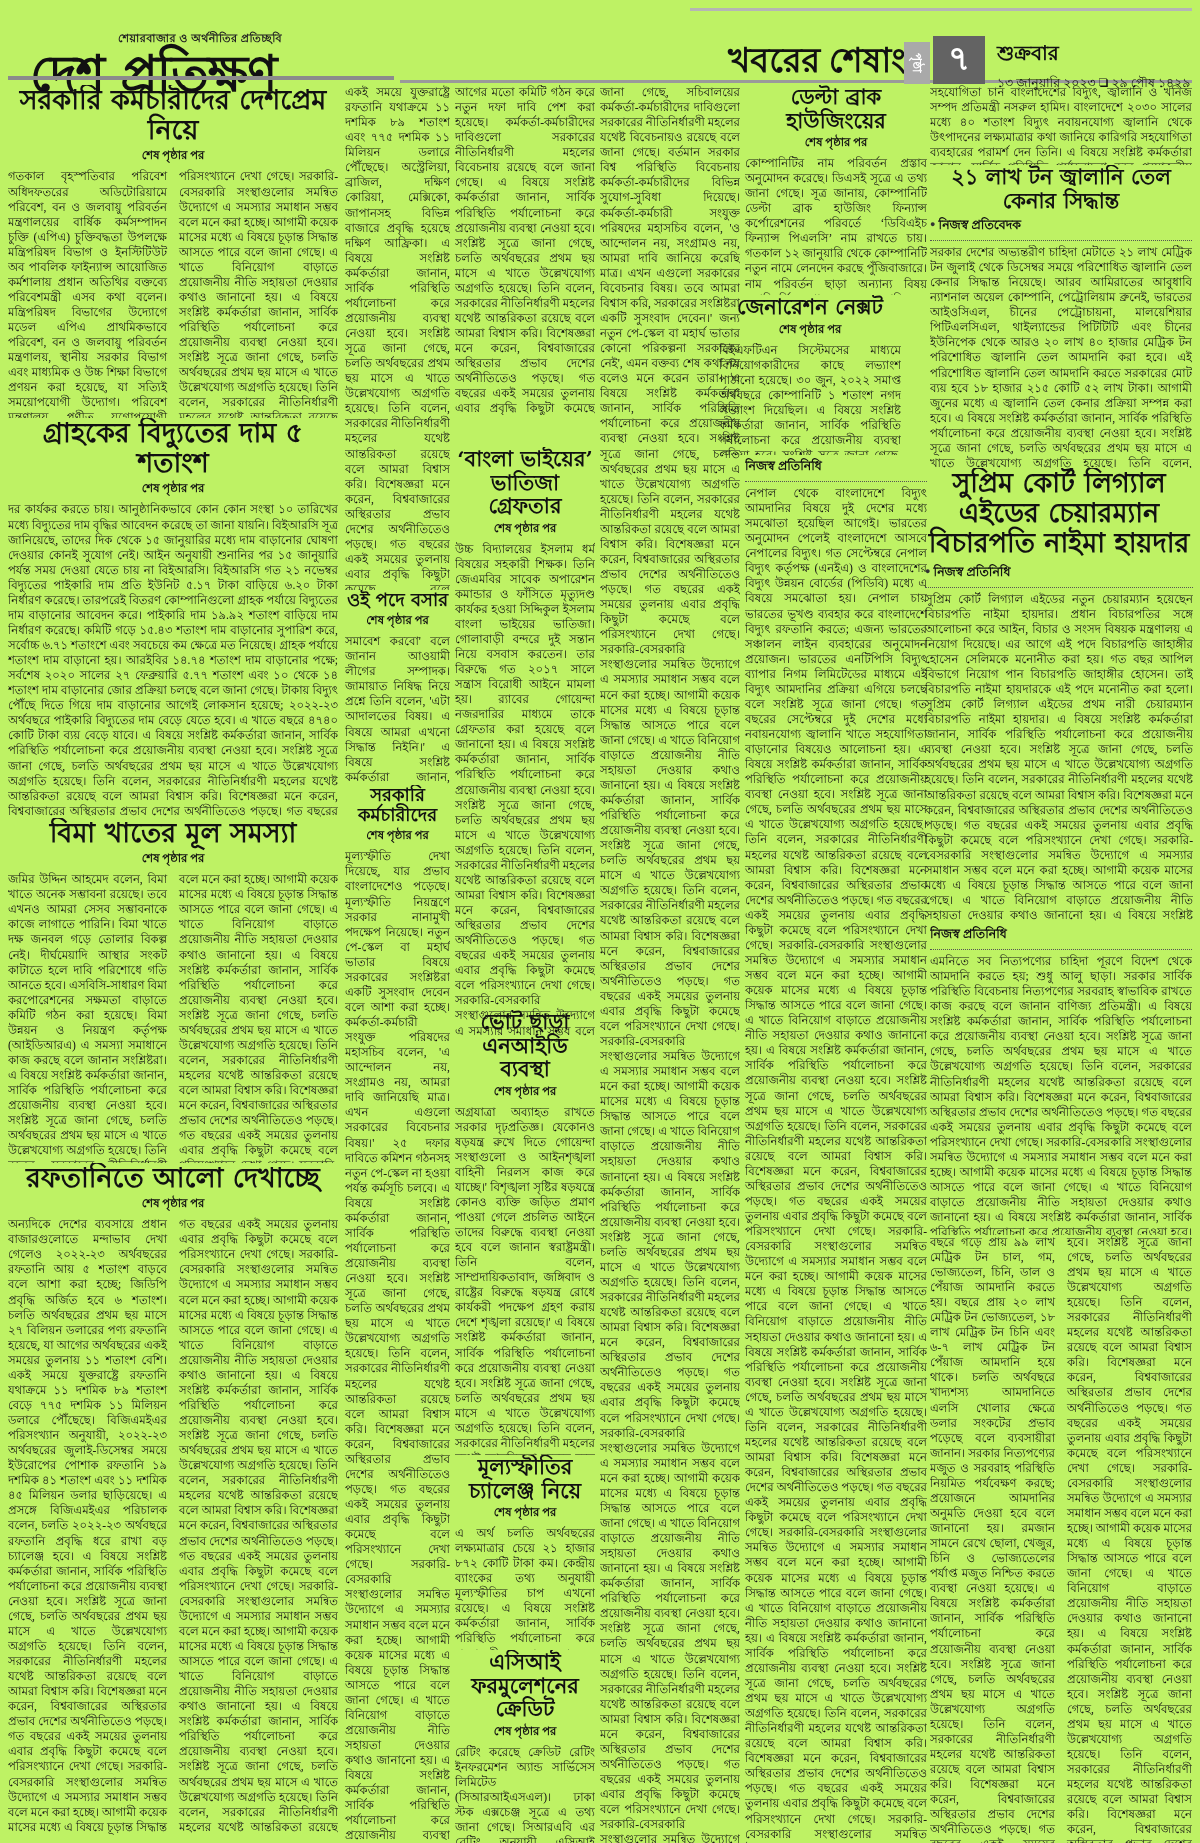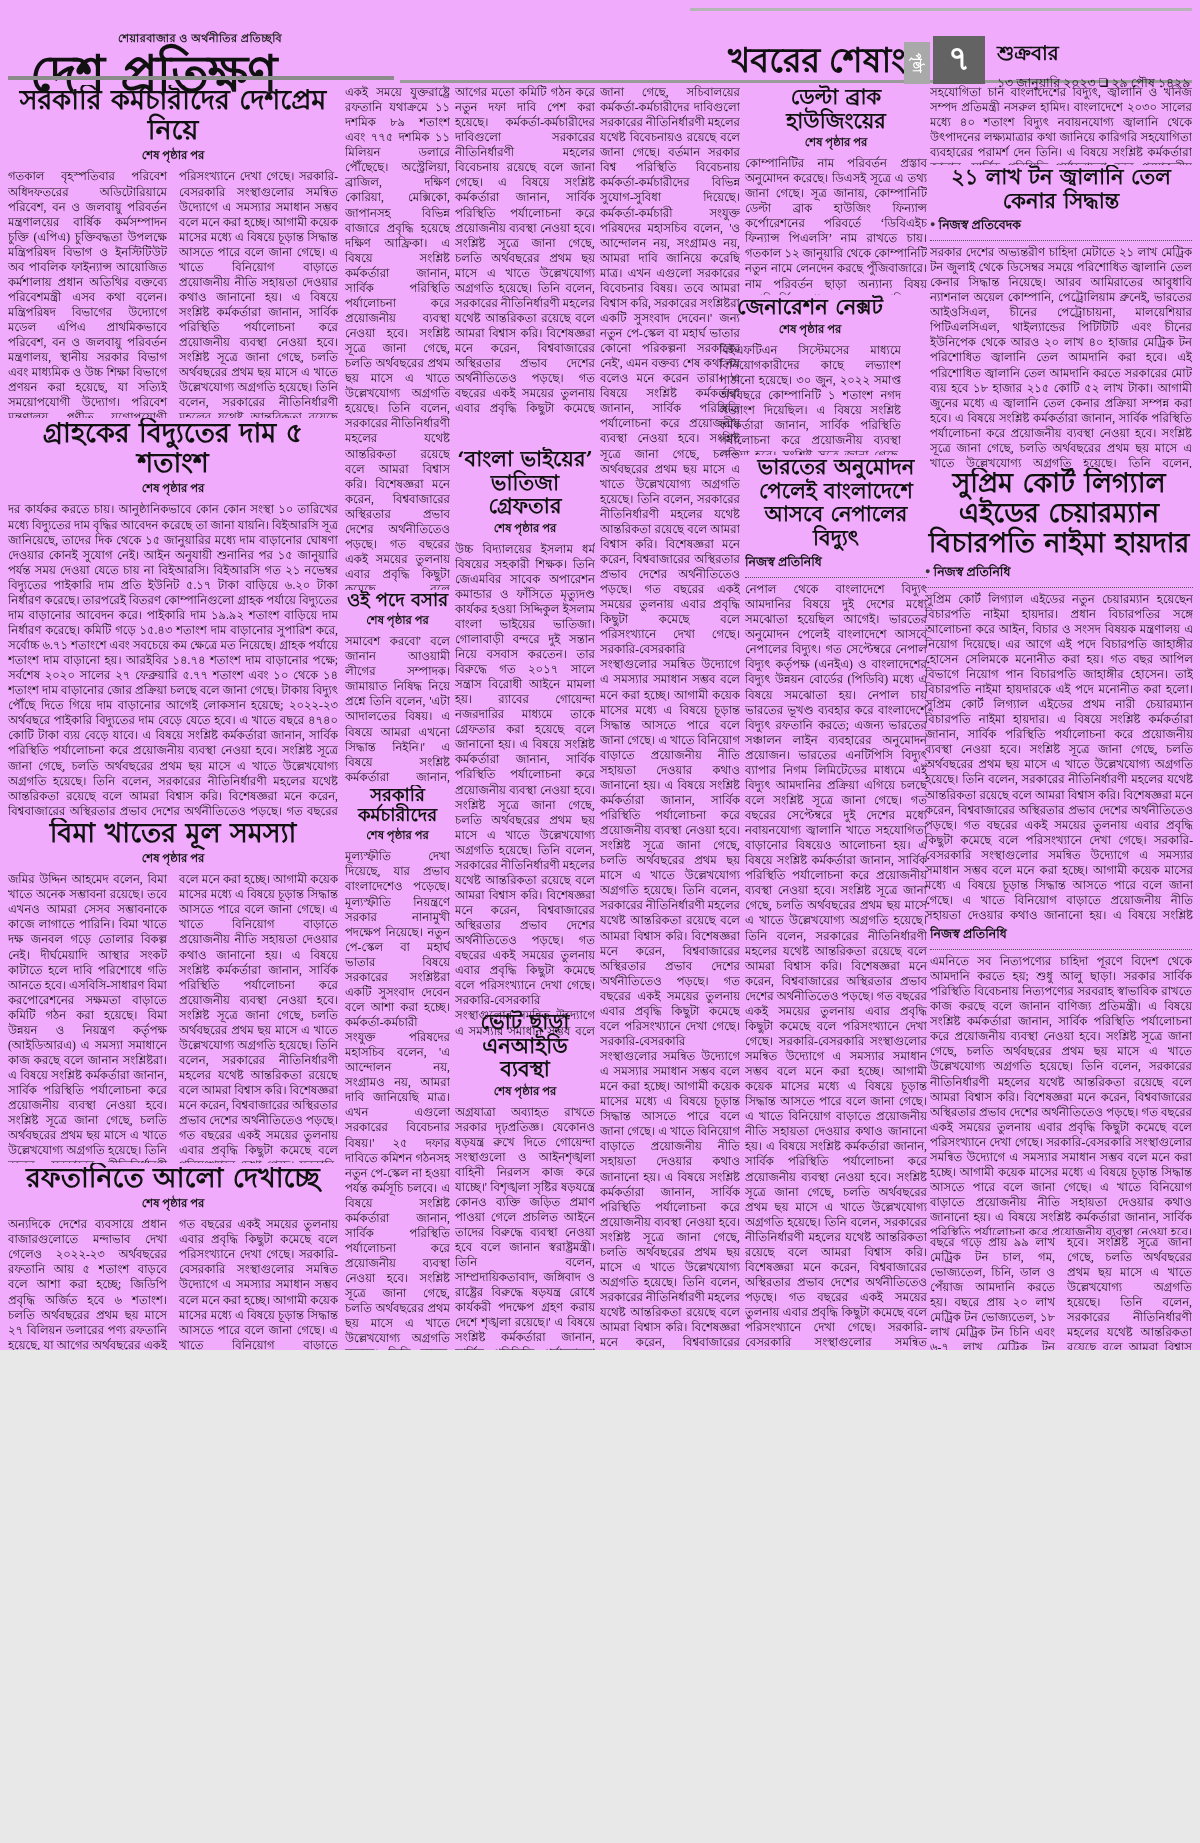--- a/index.html
+++ b/index.html
@@ -1,16 +1,16 @@
 <!DOCTYPE html>
 <html lang="bn"><head>
 <meta charset="utf-8">
 <style>
   html,body{margin:0;padding:0;background:#e8e8e8;}
-  .page{position:relative;width:1200px;height:1350px;margin:0 auto;background:#f0abfc;
+  .page{position:relative;width:1200px;height:1843px;margin:0 auto;background:#bef264;
         font-family:"Liberation Serif","DejaVu Serif",serif;color:#111;overflow:hidden;text-decoration:underline;}
   
   .topline{position:absolute;background:#b5b5b5;}
   .masthead{position:absolute;left:30px;top:30px;width:360px;}
   .tagline{font-size:11px;font-weight:bold;color:#222;margin-left:88px;letter-spacing:.5px;}
   .paper-title{font-size:50px;font-weight:bold;line-height:1.0;letter-spacing:-1px;
                font-family:"DejaVu Serif","Liberation Serif",serif;}
   .rule-left{position:absolute;left:8px;top:76px;width:386px;height:4px;background:#8b8b8b;}
   .rule-right{position:absolute;left:400px;top:80px;width:792px;height:3px;background:#9a9a9a;}
   .section-head{position:absolute;left:728px;top:34px;font-size:34px;font-weight:bold;}
@@ -120,21 +120,20 @@
         <h2>ডেল্টা ব্রাক হাউজিংয়ের</h2>
         <div class="sub">শেষ পৃষ্ঠার পর</div>
         <div class="bodytext">কোম্পানিটির নাম পরিবর্তন প্রস্তাব অনুমোদন করেছে। ডিএসই সূত্রে এ তথ্য জানা গেছে। সূত্র জানায়, কোম্পানিটি ডেল্টা ব্রাক হাউজিং ফিন্যান্স কর্পোরেশনের পরিবর্তে ‘ডিবিএইচ ফিন্যান্স পিএলসি’ নাম রাখতে চায়। গতকাল ১২ জানুয়ারি থেকে কোম্পানিটি নতুন নামে লেনদেন করছে পুঁজিবাজারে। নাম পরিবর্তন ছাড়া অন্যান্য বিষয় অপরিবর্তিত থাকবে বলে জানিয়েছে কোম্পানিটি। এ বিষয়ে সংশ্লিষ্ট কর্মকর্তারা জানান, সার্বিক পরিস্থিতি পর্যালোচনা করে প্রয়োজনীয় ব্যবস্থা নেওয়া হবে। সংশ্লিষ্ট সূত্রে জানা গেছে, চলতি অর্থবছরের প্রথম ছয় মাসে এ খাতে উল্লেখযোগ্য অগ্রগতি হয়েছে। তিনি বলেন, সরকারের নীতিনির্ধারণী মহলের যথেষ্ট আন্তরিকতা রয়েছে বলে আমরা বিশ্বাস করি। বিশেষজ্ঞরা মনে করেন, বিশ্ববাজারের অস্থিরতার প্রভাব দেশের অর্থনীতিতেও পড়ছে। গত বছরের একই সময়ের তুলনায় এবার প্রবৃদ্ধি কিছুটা কমেছে বলে পরিসংখ্যানে দেখা গেছে। সরকারি-বেসরকারি সংস্থাগুলোর সমন্বিত উদ্যোগে এ সমস্যার সমাধান সম্ভব বলে মনে করা হচ্ছে। আগামী কয়েক মাসের মধ্যে এ বিষয়ে চূড়ান্ত সিদ্ধান্ত আসতে পারে বলে জানা গেছে। এ খাতে বিনিয়োগ বাড়াতে প্রয়োজনীয় নীতি সহায়তা দেওয়ার কথাও জানানো হয়। এ বিষয়ে সংশ্লিষ্ট কর্মকর্তারা জানান, সার্বিক পরিস্থিতি পর্যালোচনা করে প্রয়োজনীয় ব্যবস্থা নেওয়া হবে। সংশ্লিষ্ট সূত্রে জানা গেছে, চলতি অর্থবছরের প্রথম ছয় মাসে এ খাতে উল্লেখযোগ্য অগ্রগতি হয়েছে। তিনি বলেন, সরকারের নীতিনির্ধারণী মহলের যথেষ্ট আন্তরিকতা রয়েছে বলে আমরা বিশ্বাস করি। বিশেষজ্ঞরা মনে করেন, বিশ্ববাজারের অস্থিরতার প্রভাব দেশের অর্থনীতিতেও পড়ছে। গত বছরের একই সময়ের তুলনায় এবার প্রবৃদ্ধি কিছুটা কমেছে বলে পরিসংখ্যানে দেখা গেছে। সরকারি-বেসরকারি সংস্থাগুলোর সমন্বিত উদ্যোগে এ সমস্যার সমাধান সম্ভব বলে মনে করা হচ্ছে। আগামী কয়েক মাসের মধ্যে এ বিষয়ে চূড়ান্ত সিদ্ধান্ত আসতে পারে বলে জানা গেছে। এ খাতে বিনিয়োগ বাড়াতে প্রয়োজনীয় নীতি সহায়তা দেওয়ার কথাও জানানো হয়।</div>
       </div>
       <div class="article h-mid" style="left: 719px; top: 295px; width: 182px; height: 160px;">
         <h2>জেনারেশন নেক্সট</h2>
         <div class="sub">শেষ পৃষ্ঠার পর</div>
         <div class="bodytext">বিইএফটিএন সিস্টেমসের মাধ্যমে বিনিয়োগকারীদের কাছে লভ্যাংশ পাঠানো হয়েছে। ৩০ জুন, ২০২২ সমাপ্ত অর্থবছরে কোম্পানিটি ১ শতাংশ নগদ লভ্যাংশ দিয়েছিল। এ বিষয়ে সংশ্লিষ্ট কর্মকর্তারা জানান, সার্বিক পরিস্থিতি পর্যালোচনা করে প্রয়োজনীয় ব্যবস্থা নেওয়া হবে। সংশ্লিষ্ট সূত্রে জানা গেছে, চলতি অর্থবছরের প্রথম ছয় মাসে এ খাতে উল্লেখযোগ্য অগ্রগতি হয়েছে। তিনি বলেন, সরকারের নীতিনির্ধারণী মহলের যথেষ্ট আন্তরিকতা রয়েছে বলে আমরা বিশ্বাস করি। বিশেষজ্ঞরা মনে করেন, বিশ্ববাজারের অস্থিরতার প্রভাব দেশের অর্থনীতিতেও পড়ছে। গত বছরের একই সময়ের তুলনায় এবার প্রবৃদ্ধি কিছুটা কমেছে বলে পরিসংখ্যানে দেখা গেছে। সরকারি-বেসরকারি সংস্থাগুলোর সমন্বিত উদ্যোগে এ সমস্যার সমাধান সম্ভব বলে মনে করা হচ্ছে। আগামী কয়েক মাসের মধ্যে এ বিষয়ে চূড়ান্ত সিদ্ধান্ত আসতে পারে বলে জানা গেছে। এ খাতে বিনিয়োগ বাড়াতে প্রয়োজনীয় নীতি সহায়তা দেওয়ার কথাও জানানো হয়। এ বিষয়ে সংশ্লিষ্ট কর্মকর্তারা জানান, সার্বিক পরিস্থিতি পর্যালোচনা করে প্রয়োজনীয় ব্যবস্থা নেওয়া হবে। সংশ্লিষ্ট সূত্রে জানা গেছে, চলতি অর্থবছরের প্রথম ছয় মাসে এ খাতে উল্লেখযোগ্য অগ্রগতি হয়েছে। তিনি বলেন, সরকারের নীতিনির্ধারণী মহলের যথেষ্ট আন্তরিকতা রয়েছে বলে আমরা বিশ্বাস করি। বিশেষজ্ঞরা মনে করেন, বিশ্ববাজারের অস্থিরতার প্রভাব দেশের অর্থনীতিতেও পড়ছে। গত বছরের একই সময়ের তুলনায় এবার প্রবৃদ্ধি কিছুটা কমেছে বলে পরিসংখ্যানে দেখা গেছে। সরকারি-বেসরকারি সংস্থাগুলোর সমন্বিত উদ্যোগে এ সমস্যার সমাধান সম্ভব বলে মনে করা হচ্ছে। আগামী কয়েক মাসের মধ্যে এ বিষয়ে চূড়ান্ত সিদ্ধান্ত আসতে পারে বলে জানা গেছে। এ খাতে বিনিয়োগ বাড়াতে প্রয়োজনীয় নীতি সহায়তা দেওয়ার কথাও জানানো হয়।</div>
       </div>
       <div class="article h-mid" style="left: 745px; top: 455px; width: 182px; height: 1388px;">
-        <h2>ভারতের অনুমোদন পেলেই বাংলাদেশে আসবে নেপালের বিদ্যুৎ</h2>
         <div class="byline"><span>নিজস্ব প্রতিনিধি</span></div>
         <div class="bodytext">নেপাল থেকে বাংলাদেশে বিদ্যুৎ আমদানির বিষয়ে দুই দেশের মধ্যে সমঝোতা হয়েছিল আগেই। ভারতের অনুমোদন পেলেই বাংলাদেশে আসবে নেপালের বিদ্যুৎ। গত সেপ্টেম্বরে নেপাল বিদ্যুৎ কর্তৃপক্ষ (এনইএ) ও বাংলাদেশের বিদ্যুৎ উন্নয়ন বোর্ডের (পিডিবি) মধ্যে এ বিষয়ে সমঝোতা হয়। নেপাল চায় ভারতের ভূখণ্ড ব্যবহার করে বাংলাদেশে বিদ্যুৎ রফতানি করতে; এজন্য ভারতের সঞ্চালন লাইন ব্যবহারের অনুমোদন প্রয়োজন। ভারতের এনটিপিসি বিদ্যুৎ ব্যাপার নিগম লিমিটেডের মাধ্যমে এই বিদ্যুৎ আমদানির প্রক্রিয়া এগিয়ে চলছে বলে সংশ্লিষ্ট সূত্রে জানা গেছে। গত বছরের সেপ্টেম্বরে দুই দেশের মধ্যে নবায়নযোগ্য জ্বালানি খাতে সহযোগিতা বাড়ানোর বিষয়েও আলোচনা হয়। এ বিষয়ে সংশ্লিষ্ট কর্মকর্তারা জানান, সার্বিক পরিস্থিতি পর্যালোচনা করে প্রয়োজনীয় ব্যবস্থা নেওয়া হবে। সংশ্লিষ্ট সূত্রে জানা গেছে, চলতি অর্থবছরের প্রথম ছয় মাসে এ খাতে উল্লেখযোগ্য অগ্রগতি হয়েছে। তিনি বলেন, সরকারের নীতিনির্ধারণী মহলের যথেষ্ট আন্তরিকতা রয়েছে বলে আমরা বিশ্বাস করি। বিশেষজ্ঞরা মনে করেন, বিশ্ববাজারের অস্থিরতার প্রভাব দেশের অর্থনীতিতেও পড়ছে। গত বছরের একই সময়ের তুলনায় এবার প্রবৃদ্ধি কিছুটা কমেছে বলে পরিসংখ্যানে দেখা গেছে। সরকারি-বেসরকারি সংস্থাগুলোর সমন্বিত উদ্যোগে এ সমস্যার সমাধান সম্ভব বলে মনে করা হচ্ছে। আগামী কয়েক মাসের মধ্যে এ বিষয়ে চূড়ান্ত সিদ্ধান্ত আসতে পারে বলে জানা গেছে। এ খাতে বিনিয়োগ বাড়াতে প্রয়োজনীয় নীতি সহায়তা দেওয়ার কথাও জানানো হয়। এ বিষয়ে সংশ্লিষ্ট কর্মকর্তারা জানান, সার্বিক পরিস্থিতি পর্যালোচনা করে প্রয়োজনীয় ব্যবস্থা নেওয়া হবে। সংশ্লিষ্ট সূত্রে জানা গেছে, চলতি অর্থবছরের প্রথম ছয় মাসে এ খাতে উল্লেখযোগ্য অগ্রগতি হয়েছে। তিনি বলেন, সরকারের নীতিনির্ধারণী মহলের যথেষ্ট আন্তরিকতা রয়েছে বলে আমরা বিশ্বাস করি। বিশেষজ্ঞরা মনে করেন, বিশ্ববাজারের অস্থিরতার প্রভাব দেশের অর্থনীতিতেও পড়ছে। গত বছরের একই সময়ের তুলনায় এবার প্রবৃদ্ধি কিছুটা কমেছে বলে পরিসংখ্যানে দেখা গেছে। সরকারি-বেসরকারি সংস্থাগুলোর সমন্বিত উদ্যোগে এ সমস্যার সমাধান সম্ভব বলে মনে করা হচ্ছে। আগামী কয়েক মাসের মধ্যে এ বিষয়ে চূড়ান্ত সিদ্ধান্ত আসতে পারে বলে জানা গেছে। এ খাতে বিনিয়োগ বাড়াতে প্রয়োজনীয় নীতি সহায়তা দেওয়ার কথাও জানানো হয়। এ বিষয়ে সংশ্লিষ্ট কর্মকর্তারা জানান, সার্বিক পরিস্থিতি পর্যালোচনা করে প্রয়োজনীয় ব্যবস্থা নেওয়া হবে। সংশ্লিষ্ট সূত্রে জানা গেছে, চলতি অর্থবছরের প্রথম ছয় মাসে এ খাতে উল্লেখযোগ্য অগ্রগতি হয়েছে। তিনি বলেন, সরকারের নীতিনির্ধারণী মহলের যথেষ্ট আন্তরিকতা রয়েছে বলে আমরা বিশ্বাস করি। বিশেষজ্ঞরা মনে করেন, বিশ্ববাজারের অস্থিরতার প্রভাব দেশের অর্থনীতিতেও পড়ছে। গত বছরের একই সময়ের তুলনায় এবার প্রবৃদ্ধি কিছুটা কমেছে বলে পরিসংখ্যানে দেখা গেছে। সরকারি-বেসরকারি সংস্থাগুলোর সমন্বিত উদ্যোগে এ সমস্যার সমাধান সম্ভব বলে মনে করা হচ্ছে। আগামী কয়েক মাসের মধ্যে এ বিষয়ে চূড়ান্ত সিদ্ধান্ত আসতে পারে বলে জানা গেছে। এ খাতে বিনিয়োগ বাড়াতে প্রয়োজনীয় নীতি সহায়তা দেওয়ার কথাও জানানো হয়। এ বিষয়ে সংশ্লিষ্ট কর্মকর্তারা জানান, সার্বিক পরিস্থিতি পর্যালোচনা করে প্রয়োজনীয় ব্যবস্থা নেওয়া হবে। সংশ্লিষ্ট সূত্রে জানা গেছে, চলতি অর্থবছরের প্রথম ছয় মাসে এ খাতে উল্লেখযোগ্য অগ্রগতি হয়েছে। তিনি বলেন, সরকারের নীতিনির্ধারণী মহলের যথেষ্ট আন্তরিকতা রয়েছে বলে আমরা বিশ্বাস করি। বিশেষজ্ঞরা মনে করেন, বিশ্ববাজারের অস্থিরতার প্রভাব দেশের অর্থনীতিতেও পড়ছে। গত বছরের একই সময়ের তুলনায় এবার প্রবৃদ্ধি কিছুটা কমেছে বলে পরিসংখ্যানে দেখা গেছে। সরকারি-বেসরকারি সংস্থাগুলোর সমন্বিত উদ্যোগে এ সমস্যার সমাধান সম্ভব বলে মনে করা হচ্ছে। আগামী কয়েক মাসের মধ্যে এ বিষয়ে চূড়ান্ত সিদ্ধান্ত আসতে পারে বলে জানা গেছে। এ খাতে বিনিয়োগ বাড়াতে প্রয়োজনীয় নীতি সহায়তা দেওয়ার কথাও জানানো হয়। এ বিষয়ে সংশ্লিষ্ট কর্মকর্তারা জানান, সার্বিক পরিস্থিতি পর্যালোচনা করে প্রয়োজনীয় ব্যবস্থা নেওয়া হবে। সংশ্লিষ্ট সূত্রে জানা গেছে, চলতি অর্থবছরের প্রথম ছয় মাসে এ খাতে উল্লেখযোগ্য অগ্রগতি হয়েছে। তিনি বলেন, সরকারের নীতিনির্ধারণী মহলের যথেষ্ট আন্তরিকতা রয়েছে বলে আমরা বিশ্বাস করি। বিশেষজ্ঞরা মনে করেন, বিশ্ববাজারের অস্থিরতার প্রভাব দেশের অর্থনীতিতেও পড়ছে। গত বছরের একই সময়ের তুলনায় এবার প্রবৃদ্ধি কিছুটা কমেছে বলে পরিসংখ্যানে দেখা গেছে। সরকারি-বেসরকারি সংস্থাগুলোর সমন্বিত উদ্যোগে এ সমস্যার সমাধান সম্ভব বলে মনে করা হচ্ছে। আগামী কয়েক মাসের মধ্যে এ বিষয়ে চূড়ান্ত সিদ্ধান্ত আসতে পারে বলে জানা গেছে। এ খাতে বিনিয়োগ বাড়াতে প্রয়োজনীয় নীতি সহায়তা দেওয়ার কথাও জানানো হয়। এ বিষয়ে সংশ্লিষ্ট কর্মকর্তারা জানান, সার্বিক পরিস্থিতি পর্যালোচনা করে প্রয়োজনীয় ব্যবস্থা নেওয়া হবে। সংশ্লিষ্ট সূত্রে জানা গেছে, চলতি অর্থবছরের প্রথম ছয় মাসে এ খাতে উল্লেখযোগ্য অগ্রগতি হয়েছে। তিনি বলেন, সরকারের নীতিনির্ধারণী মহলের যথেষ্ট আন্তরিকতা রয়েছে বলে আমরা বিশ্বাস করি। বিশেষজ্ঞরা মনে করেন, বিশ্ববাজারের অস্থিরতার প্রভাব দেশের অর্থনীতিতেও পড়ছে। গত বছরের একই সময়ের তুলনায় এবার প্রবৃদ্ধি কিছুটা কমেছে বলে পরিসংখ্যানে দেখা গেছে। সরকারি-বেসরকারি সংস্থাগুলোর সমন্বিত উদ্যোগে এ সমস্যার সমাধান সম্ভব বলে মনে করা হচ্ছে। আগামী কয়েক মাসের মধ্যে এ বিষয়ে চূড়ান্ত সিদ্ধান্ত আসতে পারে বলে জানা গেছে। এ খাতে বিনিয়োগ বাড়াতে প্রয়োজনীয় নীতি সহায়তা দেওয়ার কথাও জানানো হয়। এ বিষয়ে সংশ্লিষ্ট কর্মকর্তারা জানান, সার্বিক পরিস্থিতি পর্যালোচনা করে প্রয়োজনীয় ব্যবস্থা নেওয়া হবে। সংশ্লিষ্ট সূত্রে জানা গেছে, চলতি অর্থবছরের প্রথম ছয় মাসে এ খাতে উল্লেখযোগ্য অগ্রগতি হয়েছে। তিনি বলেন, সরকারের নীতিনির্ধারণী মহলের যথেষ্ট আন্তরিকতা রয়েছে বলে আমরা বিশ্বাস করি। বিশেষজ্ঞরা মনে করেন, বিশ্ববাজারের অস্থিরতার প্রভাব দেশের অর্থনীতিতেও পড়ছে। গত বছরের একই সময়ের তুলনায় এবার প্রবৃদ্ধি কিছুটা কমেছে বলে পরিসংখ্যানে দেখা গেছে। সরকারি-বেসরকারি সংস্থাগুলোর সমন্বিত উদ্যোগে এ সমস্যার সমাধান সম্ভব বলে মনে করা হচ্ছে। আগামী কয়েক মাসের মধ্যে এ বিষয়ে চূড়ান্ত সিদ্ধান্ত আসতে পারে বলে জানা গেছে। এ খাতে বিনিয়োগ বাড়াতে প্রয়োজনীয় নীতি সহায়তা দেওয়ার কথাও জানানো হয়। এ বিষয়ে সংশ্লিষ্ট কর্মকর্তারা জানান, সার্বিক পরিস্থিতি পর্যালোচনা করে প্রয়োজনীয় ব্যবস্থা নেওয়া হবে। সংশ্লিষ্ট সূত্রে জানা গেছে, চলতি অর্থবছরের প্রথম ছয় মাসে এ খাতে উল্লেখযোগ্য অগ্রগতি হয়েছে। তিনি বলেন, সরকারের নীতিনির্ধারণী মহলের যথেষ্ট আন্তরিকতা রয়েছে বলে আমরা বিশ্বাস করি। বিশেষজ্ঞরা মনে করেন, বিশ্ববাজারের অস্থিরতার প্রভাব দেশের অর্থনীতিতেও পড়ছে। গত বছরের একই সময়ের তুলনায় এবার প্রবৃদ্ধি কিছুটা কমেছে বলে পরিসংখ্যানে দেখা গেছে। সরকারি-বেসরকারি সংস্থাগুলোর সমন্বিত উদ্যোগে এ সমস্যার সমাধান সম্ভব বলে মনে করা হচ্ছে। আগামী কয়েক মাসের মধ্যে এ বিষয়ে চূড়ান্ত সিদ্ধান্ত আসতে পারে বলে জানা গেছে। এ খাতে বিনিয়োগ বাড়াতে প্রয়োজনীয় নীতি সহায়তা দেওয়ার কথাও জানানো হয়। এ বিষয়ে সংশ্লিষ্ট কর্মকর্তারা জানান, সার্বিক পরিস্থিতি পর্যালোচনা করে প্রয়োজনীয় ব্যবস্থা নেওয়া হবে। সংশ্লিষ্ট সূত্রে জানা গেছে, চলতি অর্থবছরের প্রথম ছয় মাসে এ খাতে উল্লেখযোগ্য অগ্রগতি হয়েছে। তিনি বলেন, সরকারের নীতিনির্ধারণী মহলের যথেষ্ট আন্তরিকতা রয়েছে বলে আমরা বিশ্বাস করি। বিশেষজ্ঞরা মনে করেন, বিশ্ববাজারের অস্থিরতার প্রভাব দেশের অর্থনীতিতেও পড়ছে। গত বছরের একই সময়ের তুলনায় এবার প্রবৃদ্ধি কিছুটা কমেছে বলে পরিসংখ্যানে দেখা গেছে। সরকারি-বেসরকারি সংস্থাগুলোর সমন্বিত উদ্যোগে এ সমস্যার সমাধান সম্ভব বলে মনে করা হচ্ছে। আগামী কয়েক মাসের মধ্যে এ বিষয়ে চূড়ান্ত সিদ্ধান্ত আসতে পারে বলে জানা গেছে। এ খাতে বিনিয়োগ বাড়াতে প্রয়োজনীয় নীতি সহায়তা দেওয়ার কথাও জানানো হয়। এ বিষয়ে সংশ্লিষ্ট কর্মকর্তারা জানান, সার্বিক পরিস্থিতি পর্যালোচনা করে প্রয়োজনীয় ব্যবস্থা নেওয়া হবে। সংশ্লিষ্ট সূত্রে জানা গেছে, চলতি অর্থবছরের প্রথম ছয় মাসে এ খাতে উল্লেখযোগ্য অগ্রগতি হয়েছে। তিনি বলেন, সরকারের নীতিনির্ধারণী মহলের যথেষ্ট আন্তরিকতা রয়েছে বলে আমরা বিশ্বাস করি। বিশেষজ্ঞরা মনে করেন, বিশ্ববাজারের অস্থিরতার প্রভাব দেশের অর্থনীতিতেও পড়ছে। গত বছরের একই সময়ের তুলনায় এবার প্রবৃদ্ধি কিছুটা কমেছে বলে পরিসংখ্যানে দেখা গেছে। সরকারি-বেসরকারি সংস্থাগুলোর সমন্বিত উদ্যোগে এ সমস্যার সমাধান সম্ভব বলে মনে করা হচ্ছে। আগামী কয়েক মাসের মধ্যে এ বিষয়ে চূড়ান্ত সিদ্ধান্ত আসতে পারে বলে জানা গেছে। এ খাতে বিনিয়োগ বাড়াতে প্রয়োজনীয় নীতি সহায়তা দেওয়ার কথাও জানানো হয়। এ বিষয়ে সংশ্লিষ্ট কর্মকর্তারা জানান, সার্বিক পরিস্থিতি পর্যালোচনা করে প্রয়োজনীয় ব্যবস্থা নেওয়া হবে। সংশ্লিষ্ট সূত্রে জানা গেছে, চলতি অর্থবছরের প্রথম ছয় মাসে এ খাতে উল্লেখযোগ্য অগ্রগতি হয়েছে। তিনি বলেন, সরকারের নীতিনির্ধারণী মহলের যথেষ্ট আন্তরিকতা রয়েছে বলে আমরা বিশ্বাস করি। বিশেষজ্ঞরা মনে করেন, বিশ্ববাজারের অস্থিরতার প্রভাব দেশের অর্থনীতিতেও পড়ছে। গত বছরের একই সময়ের তুলনায় এবার প্রবৃদ্ধি কিছুটা কমেছে বলে পরিসংখ্যানে দেখা গেছে। সরকারি-বেসরকারি সংস্থাগুলোর সমন্বিত উদ্যোগে এ সমস্যার সমাধান সম্ভব বলে মনে করা হচ্ছে। আগামী কয়েক মাসের মধ্যে এ বিষয়ে চূড়ান্ত সিদ্ধান্ত আসতে পারে বলে জানা গেছে। এ খাতে বিনিয়োগ বাড়াতে প্রয়োজনীয় নীতি সহায়তা দেওয়ার কথাও জানানো হয়। এ বিষয়ে সংশ্লিষ্ট কর্মকর্তারা জানান, সার্বিক পরিস্থিতি পর্যালোচনা করে প্রয়োজনীয় ব্যবস্থা নেওয়া হবে। সংশ্লিষ্ট সূত্রে জানা গেছে, চলতি অর্থবছরের প্রথম ছয় মাসে এ খাতে উল্লেখযোগ্য অগ্রগতি হয়েছে। তিনি বলেন, সরকারের নীতিনির্ধারণী মহলের যথেষ্ট আন্তরিকতা রয়েছে বলে আমরা বিশ্বাস করি। বিশেষজ্ঞরা মনে করেন, বিশ্ববাজারের অস্থিরতার প্রভাব দেশের অর্থনীতিতেও পড়ছে। গত বছরের একই সময়ের তুলনায় এবার প্রবৃদ্ধি কিছুটা কমেছে বলে পরিসংখ্যানে দেখা গেছে। সরকারি-বেসরকারি সংস্থাগুলোর সমন্বিত উদ্যোগে এ সমস্যার সমাধান সম্ভব বলে মনে করা হচ্ছে। আগামী কয়েক মাসের মধ্যে এ বিষয়ে চূড়ান্ত সিদ্ধান্ত আসতে পারে বলে জানা গেছে। এ খাতে বিনিয়োগ বাড়াতে প্রয়োজনীয় নীতি সহায়তা দেওয়ার কথাও জানানো হয়। এ বিষয়ে সংশ্লিষ্ট কর্মকর্তারা জানান, সার্বিক পরিস্থিতি পর্যালোচনা করে প্রয়োজনীয় ব্যবস্থা নেওয়া হবে। সংশ্লিষ্ট সূত্রে জানা গেছে, চলতি অর্থবছরের প্রথম ছয় মাসে এ খাতে উল্লেখযোগ্য অগ্রগতি হয়েছে। তিনি বলেন, সরকারের নীতিনির্ধারণী মহলের যথেষ্ট আন্তরিকতা রয়েছে বলে আমরা বিশ্বাস করি। বিশেষজ্ঞরা মনে করেন, বিশ্ববাজারের অস্থিরতার প্রভাব দেশের অর্থনীতিতেও পড়ছে। গত বছরের একই সময়ের তুলনায় এবার প্রবৃদ্ধি কিছুটা কমেছে বলে পরিসংখ্যানে দেখা গেছে। সরকারি-বেসরকারি সংস্থাগুলোর সমন্বিত উদ্যোগে এ সমস্যার সমাধান সম্ভব বলে মনে করা হচ্ছে। আগামী কয়েক মাসের মধ্যে এ বিষয়ে চূড়ান্ত সিদ্ধান্ত আসতে পারে বলে জানা গেছে। এ খাতে বিনিয়োগ বাড়াতে প্রয়োজনীয় নীতি সহায়তা দেওয়ার কথাও জানানো হয়। এ বিষয়ে সংশ্লিষ্ট কর্মকর্তারা জানান, সার্বিক পরিস্থিতি পর্যালোচনা করে প্রয়োজনীয় ব্যবস্থা নেওয়া হবে। সংশ্লিষ্ট সূত্রে জানা গেছে, চলতি অর্থবছরের প্রথম ছয় মাসে এ খাতে উল্লেখযোগ্য অগ্রগতি হয়েছে। তিনি বলেন, সরকারের নীতিনির্ধারণী মহলের যথেষ্ট আন্তরিকতা রয়েছে বলে আমরা বিশ্বাস করি। বিশেষজ্ঞরা মনে করেন, বিশ্ববাজারের অস্থিরতার প্রভাব দেশের অর্থনীতিতেও পড়ছে। গত বছরের একই সময়ের তুলনায় এবার প্রবৃদ্ধি কিছুটা কমেছে বলে পরিসংখ্যানে দেখা গেছে। সরকারি-বেসরকারি সংস্থাগুলোর সমন্বিত উদ্যোগে এ সমস্যার সমাধান সম্ভব বলে মনে করা হচ্ছে। আগামী কয়েক মাসের মধ্যে এ বিষয়ে চূড়ান্ত সিদ্ধান্ত আসতে পারে বলে জানা গেছে। এ খাতে বিনিয়োগ বাড়াতে প্রয়োজনীয় নীতি সহায়তা দেওয়ার কথাও জানানো হয়।</div>
       </div>
       <div class="article h-sm" style="left: 930px; top: 85px; width: 262px; height: 80px;">
         <div class="bodytext">সহযোগিতা চান বাংলাদেশের বিদ্যুৎ, জ্বালানি ও খনিজ সম্পদ প্রতিমন্ত্রী নসরুল হামিদ। বাংলাদেশে ২০৩০ সালের মধ্যে ৪০ শতাংশ বিদ্যুৎ নবায়নযোগ্য জ্বালানি থেকে উৎপাদনের লক্ষ্যমাত্রার কথা জানিয়ে কারিগরি সহযোগিতা ব্যবহারের পরামর্শ দেন তিনি। এ বিষয়ে সংশ্লিষ্ট কর্মকর্তারা জানান, সার্বিক পরিস্থিতি পর্যালোচনা করে প্রয়োজনীয় ব্যবস্থা নেওয়া হবে। সংশ্লিষ্ট সূত্রে জানা গেছে, চলতি অর্থবছরের প্রথম ছয় মাসে এ খাতে উল্লেখযোগ্য অগ্রগতি হয়েছে। তিনি বলেন, সরকারের নীতিনির্ধারণী মহলের যথেষ্ট আন্তরিকতা রয়েছে বলে আমরা বিশ্বাস করি। বিশেষজ্ঞরা মনে করেন, বিশ্ববাজারের অস্থিরতার প্রভাব দেশের অর্থনীতিতেও পড়ছে। গত বছরের একই সময়ের তুলনায় এবার প্রবৃদ্ধি কিছুটা কমেছে বলে পরিসংখ্যানে দেখা গেছে। সরকারি-বেসরকারি সংস্থাগুলোর সমন্বিত উদ্যোগে এ সমস্যার সমাধান সম্ভব বলে মনে করা হচ্ছে। আগামী কয়েক মাসের মধ্যে এ বিষয়ে চূড়ান্ত সিদ্ধান্ত আসতে পারে বলে জানা গেছে। এ খাতে বিনিয়োগ বাড়াতে প্রয়োজনীয় নীতি সহায়তা দেওয়ার কথাও জানানো হয়।</div>
       </div>
       <div class="article h-mid" style="left: 930px; top: 165px; width: 262px; height: 303px;">
         <h2>২১ লাখ টন জ্বালানি তেল কেনার সিদ্ধান্ত</h2>
         <div class="byline"><span class="dot">●</span> <span>নিজস্ব প্রতিবেদক</span></div>
         <div class="bodytext">সরকার দেশের অভ্যন্তরীণ চাহিদা মেটাতে ২১ লাখ মেট্রিক টন জুলাই থেকে ডিসেম্বর সময়ে পরিশোধিত জ্বালানি তেল কেনার সিদ্ধান্ত নিয়েছে। আরব আমিরাতের আবুধাবি ন্যাশনাল অয়েল কোম্পানি, পেট্রোলিয়াম ব্রুনেই, ভারতের আইওসিএল, চীনের পেট্রোচায়না, মালয়েশিয়ার পিটিএলসিএল, থাইল্যান্ডের পিটিটিটি এবং চীনের ইউনিপেক থেকে আরও ২০ লাখ ৪০ হাজার মেট্রিক টন পরিশোধিত জ্বালানি তেল আমদানি করা হবে। এই পরিশোধিত জ্বালানি তেল আমদানি করতে সরকারের মোট ব্যয় হবে ১৮ হাজার ২১৫ কোটি ৫২ লাখ টাকা। আগামী জুনের মধ্যে এ জ্বালানি তেল কেনার প্রক্রিয়া সম্পন্ন করা হবে। এ বিষয়ে সংশ্লিষ্ট কর্মকর্তারা জানান, সার্বিক পরিস্থিতি পর্যালোচনা করে প্রয়োজনীয় ব্যবস্থা নেওয়া হবে। সংশ্লিষ্ট সূত্রে জানা গেছে, চলতি অর্থবছরের প্রথম ছয় মাসে এ খাতে উল্লেখযোগ্য অগ্রগতি হয়েছে। তিনি বলেন, সরকারের নীতিনির্ধারণী মহলের যথেষ্ট আন্তরিকতা রয়েছে বলে আমরা বিশ্বাস করি। বিশেষজ্ঞরা মনে করেন, বিশ্ববাজারের অস্থিরতার প্রভাব দেশের অর্থনীতিতেও পড়ছে। গত বছরের একই সময়ের তুলনায় এবার প্রবৃদ্ধি কিছুটা কমেছে বলে পরিসংখ্যানে দেখা গেছে। সরকারি-বেসরকারি সংস্থাগুলোর সমন্বিত উদ্যোগে এ সমস্যার সমাধান সম্ভব বলে মনে করা হচ্ছে। আগামী কয়েক মাসের মধ্যে এ বিষয়ে চূড়ান্ত সিদ্ধান্ত আসতে পারে বলে জানা গেছে। এ খাতে বিনিয়োগ বাড়াতে প্রয়োজনীয় নীতি সহায়তা দেওয়ার কথাও জানানো হয়। এ বিষয়ে সংশ্লিষ্ট কর্মকর্তারা জানান, সার্বিক পরিস্থিতি পর্যালোচনা করে প্রয়োজনীয় ব্যবস্থা নেওয়া হবে। সংশ্লিষ্ট সূত্রে জানা গেছে, চলতি অর্থবছরের প্রথম ছয় মাসে এ খাতে উল্লেখযোগ্য অগ্রগতি হয়েছে। তিনি বলেন, সরকারের নীতিনির্ধারণী মহলের যথেষ্ট আন্তরিকতা রয়েছে বলে আমরা বিশ্বাস করি। বিশেষজ্ঞরা মনে করেন, বিশ্ববাজারের অস্থিরতার প্রভাব দেশের অর্থনীতিতেও পড়ছে। গত বছরের একই সময়ের তুলনায় এবার প্রবৃদ্ধি কিছুটা কমেছে বলে পরিসংখ্যানে দেখা গেছে। সরকারি-বেসরকারি সংস্থাগুলোর সমন্বিত উদ্যোগে এ সমস্যার সমাধান সম্ভব বলে মনে করা হচ্ছে। আগামী কয়েক মাসের মধ্যে এ বিষয়ে চূড়ান্ত সিদ্ধান্ত আসতে পারে বলে জানা গেছে। এ খাতে বিনিয়োগ বাড়াতে প্রয়োজনীয় নীতি সহায়তা দেওয়ার কথাও জানানো হয়। এ বিষয়ে সংশ্লিষ্ট কর্মকর্তারা জানান, সার্বিক পরিস্থিতি পর্যালোচনা করে প্রয়োজনীয় ব্যবস্থা নেওয়া হবে। সংশ্লিষ্ট সূত্রে জানা গেছে, চলতি অর্থবছরের প্রথম ছয় মাসে এ খাতে উল্লেখযোগ্য অগ্রগতি হয়েছে। তিনি বলেন, সরকারের নীতিনির্ধারণী মহলের যথেষ্ট আন্তরিকতা রয়েছে বলে আমরা বিশ্বাস করি। বিশেষজ্ঞরা মনে করেন, বিশ্ববাজারের অস্থিরতার প্রভাব দেশের অর্থনীতিতেও পড়ছে। গত বছরের একই সময়ের তুলনায় এবার প্রবৃদ্ধি কিছুটা কমেছে বলে পরিসংখ্যানে দেখা গেছে। সরকারি-বেসরকারি সংস্থাগুলোর সমন্বিত উদ্যোগে এ সমস্যার সমাধান সম্ভব বলে মনে করা হচ্ছে। আগামী কয়েক মাসের মধ্যে এ বিষয়ে চূড়ান্ত সিদ্ধান্ত আসতে পারে বলে জানা গেছে। এ খাতে বিনিয়োগ বাড়াতে প্রয়োজনীয় নীতি সহায়তা দেওয়ার কথাও জানানো হয়। এ বিষয়ে সংশ্লিষ্ট কর্মকর্তারা জানান, সার্বিক পরিস্থিতি পর্যালোচনা করে প্রয়োজনীয় ব্যবস্থা নেওয়া হবে। সংশ্লিষ্ট সূত্রে জানা গেছে, চলতি অর্থবছরের প্রথম ছয় মাসে এ খাতে উল্লেখযোগ্য অগ্রগতি হয়েছে। তিনি বলেন, সরকারের নীতিনির্ধারণী মহলের যথেষ্ট আন্তরিকতা রয়েছে বলে আমরা বিশ্বাস করি। বিশেষজ্ঞরা মনে করেন, বিশ্ববাজারের অস্থিরতার প্রভাব দেশের অর্থনীতিতেও পড়ছে। গত বছরের একই সময়ের তুলনায় এবার প্রবৃদ্ধি কিছুটা কমেছে বলে পরিসংখ্যানে দেখা গেছে। সরকারি-বেসরকারি সংস্থাগুলোর সমন্বিত উদ্যোগে এ সমস্যার সমাধান সম্ভব বলে মনে করা হচ্ছে। আগামী কয়েক মাসের মধ্যে এ বিষয়ে চূড়ান্ত সিদ্ধান্ত আসতে পারে বলে জানা গেছে। এ খাতে বিনিয়োগ বাড়াতে প্রয়োজনীয় নীতি সহায়তা দেওয়ার কথাও জানানো হয়।</div>

